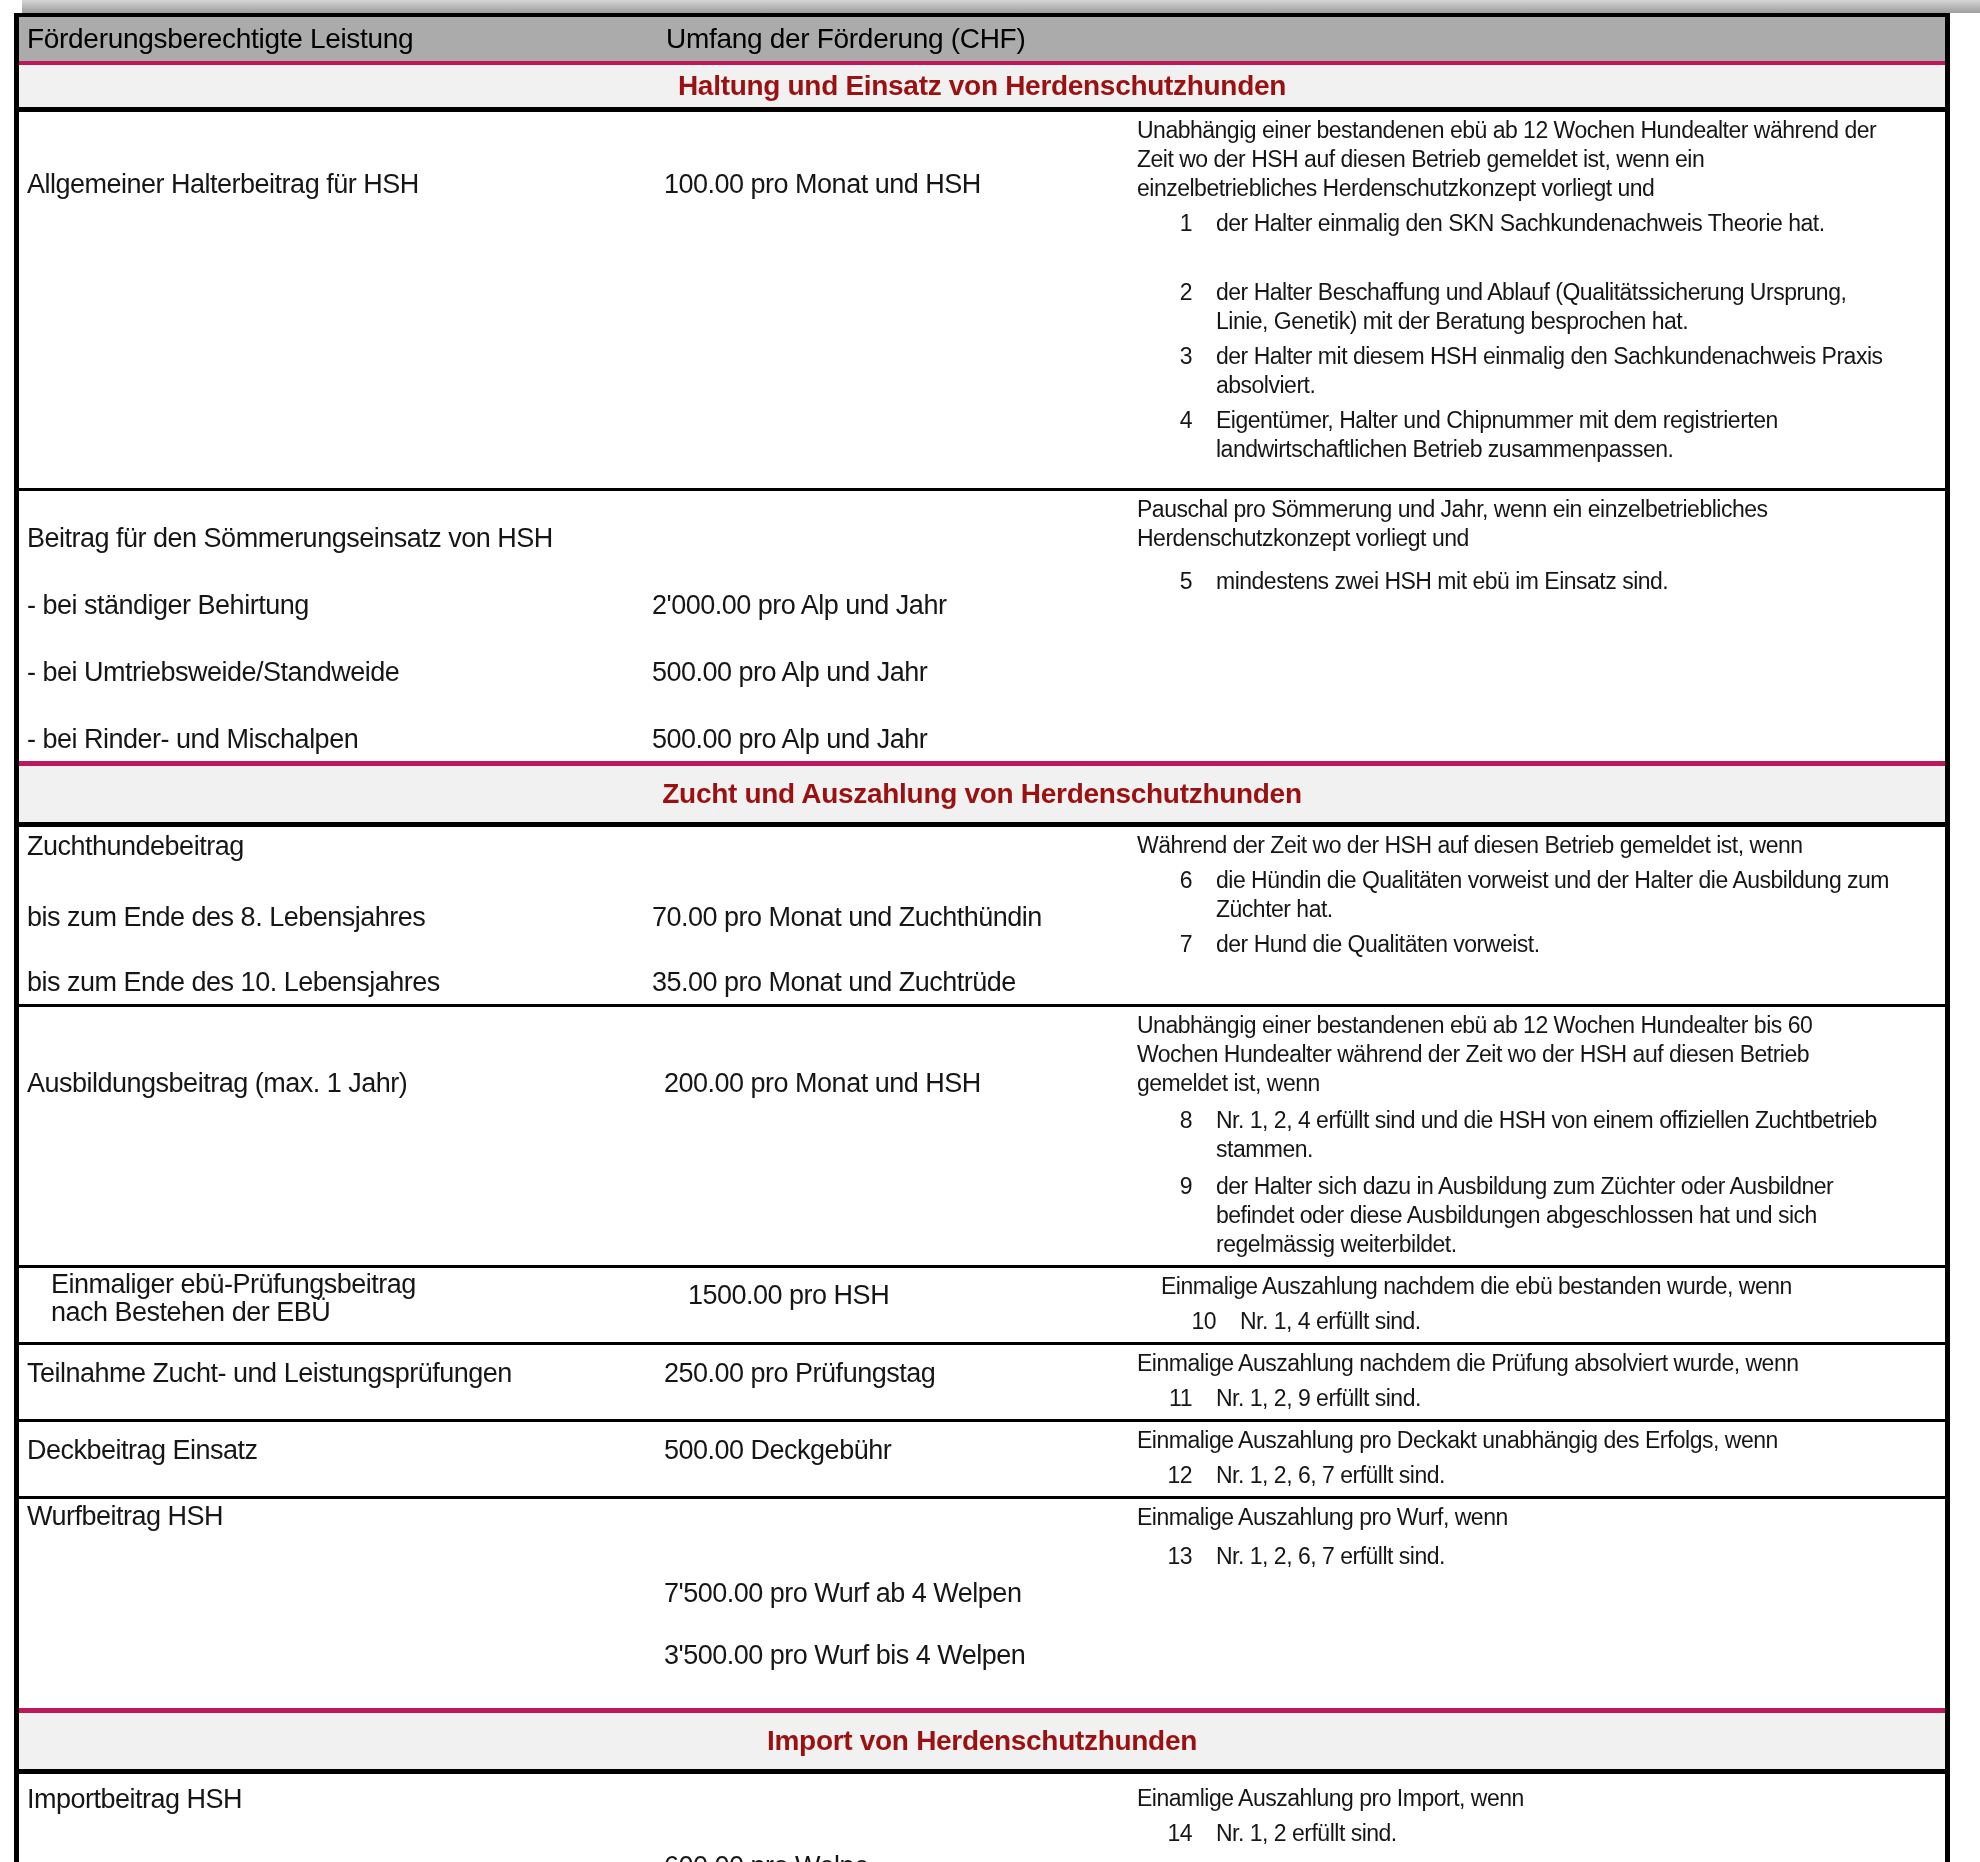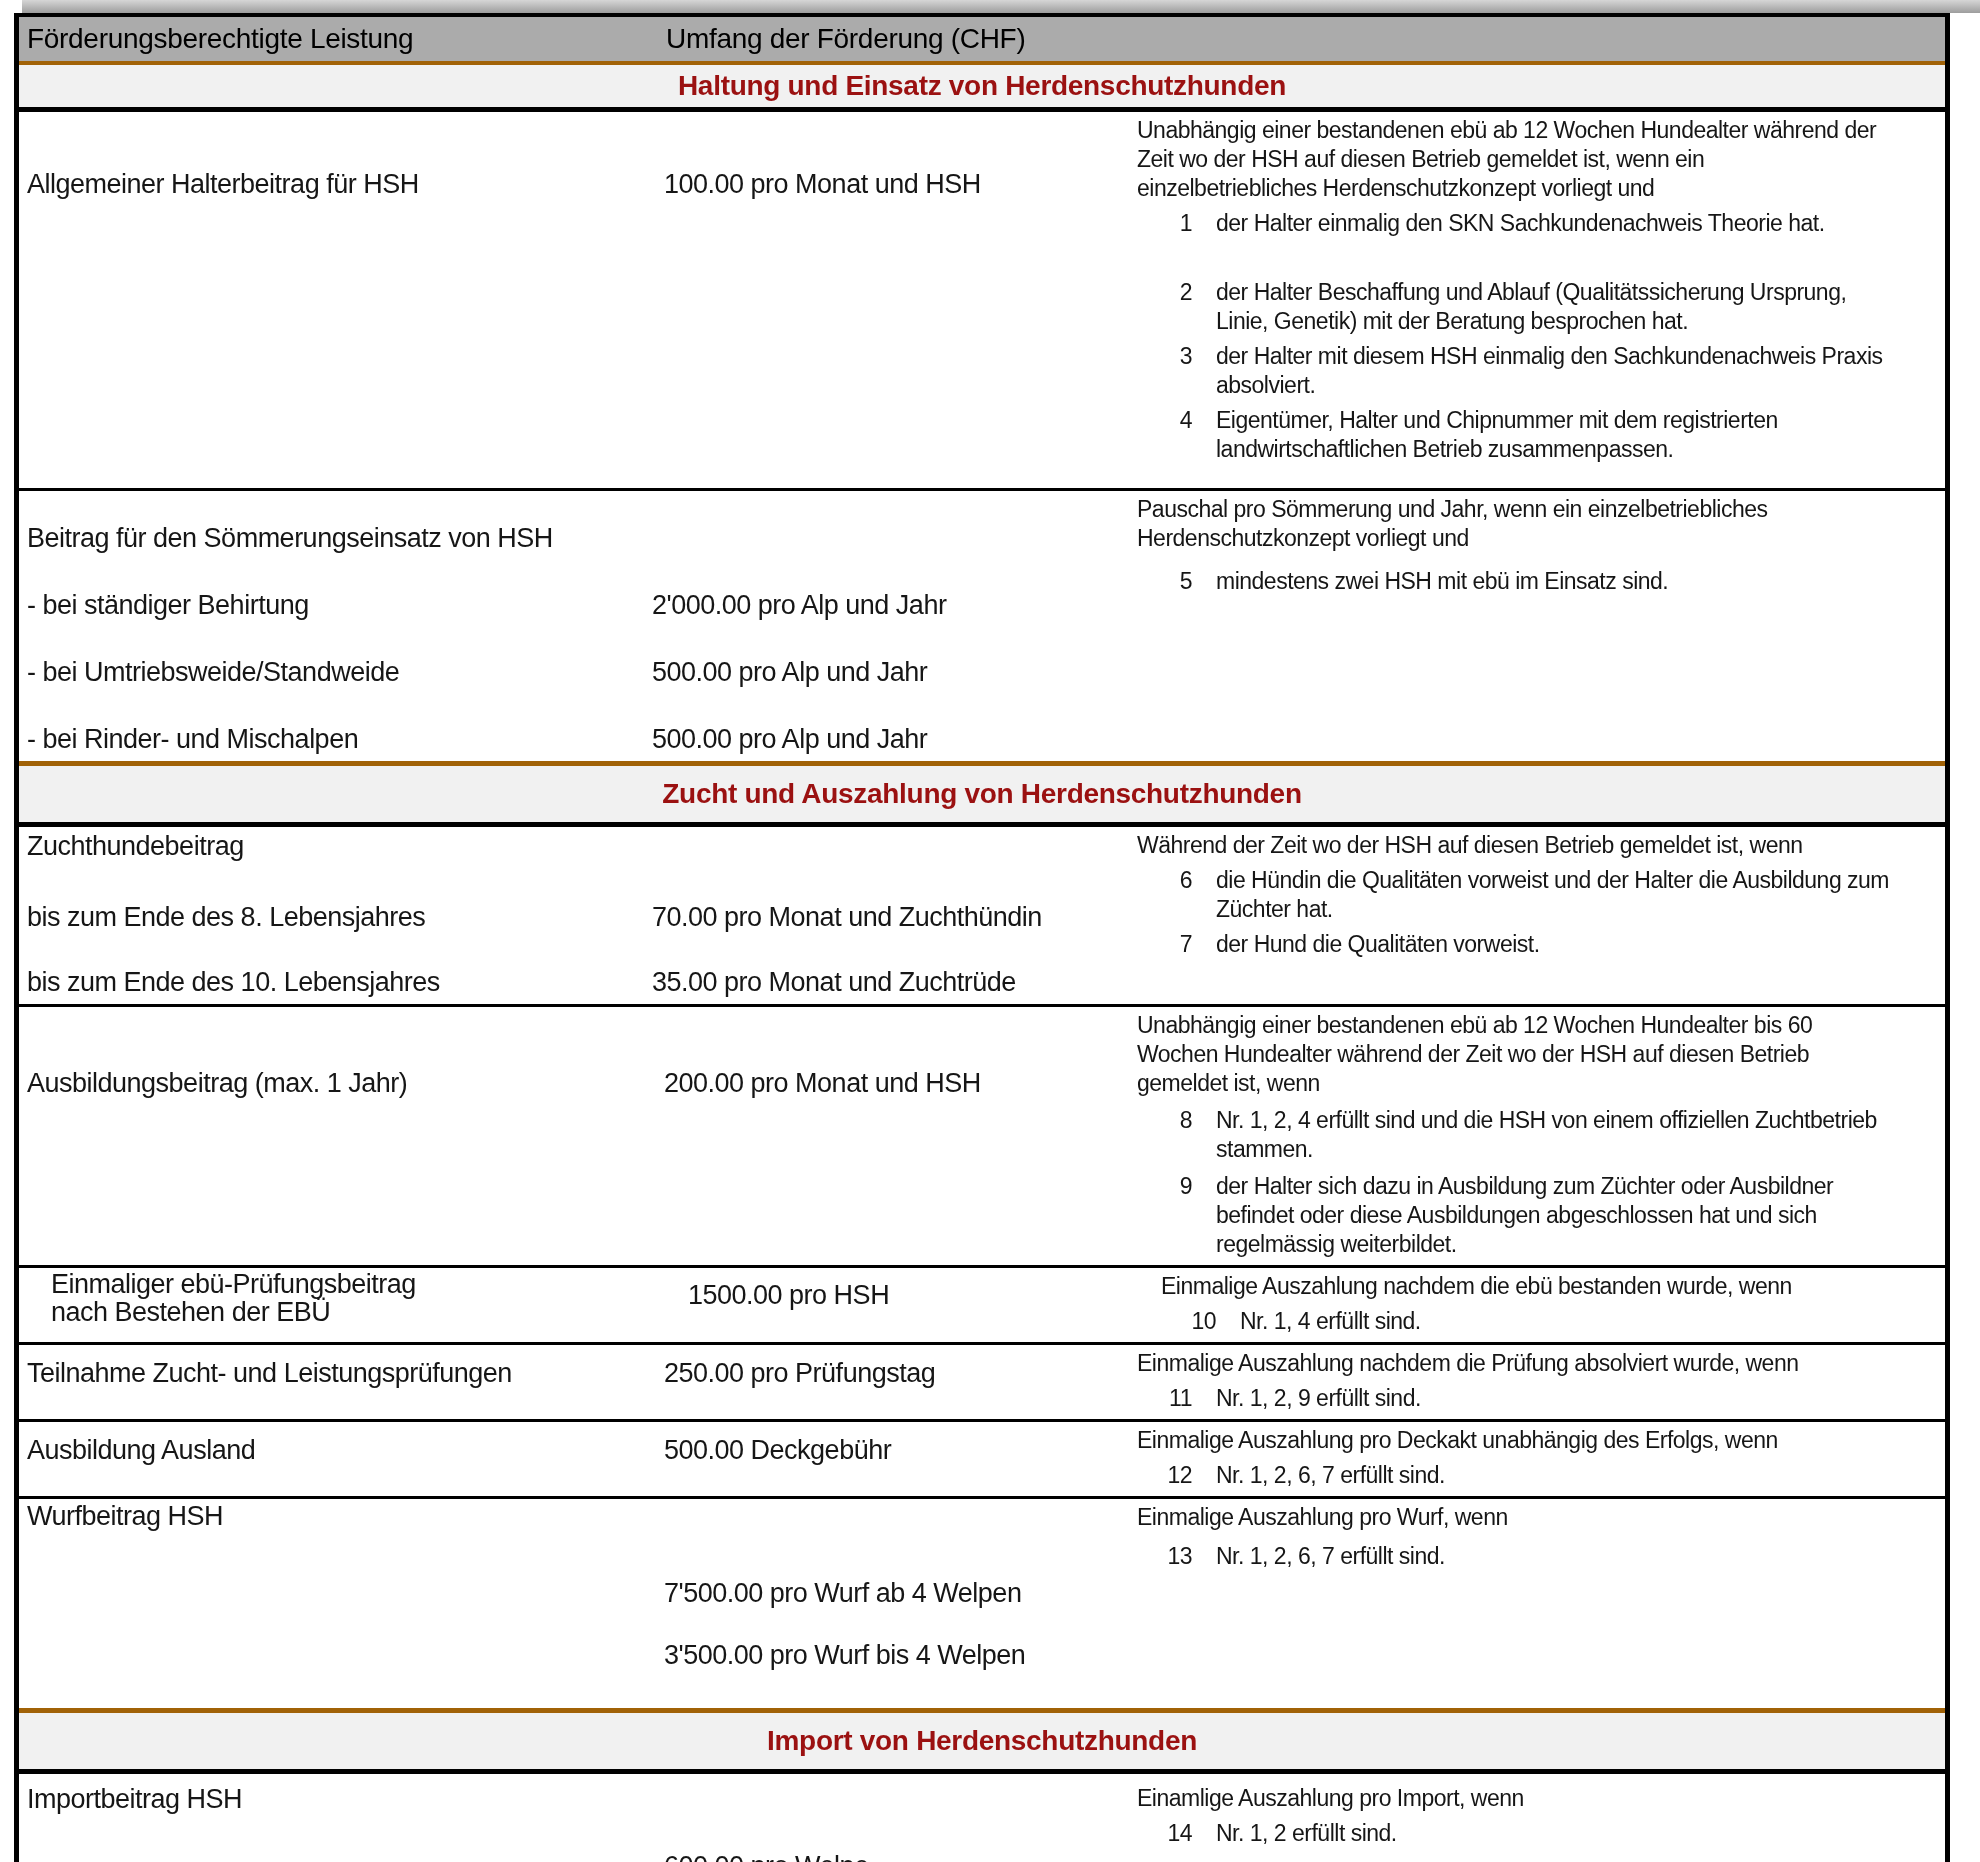--- a/index.html
+++ b/index.html
@@ -35,21 +35,21 @@
   .hdr > div { padding-left:8px; }
   .band {
     background:#f1f1f1;
     display:flex;
     align-items:center;
     justify-content:center;
     color:#9b1111;
     font-weight:bold;
     font-size:28px;
     letter-spacing:-0.3px;
-    border-top:4px solid #a16207;
+    border-top:4px solid #be185d;
   }
   .band.thick { border-top-width:5px; }
   .band-s1 { height:46px; }
   .band-s2, .band-s3, .band-s4 { height:61px; }
 
   .row {
     display:grid;
     grid-template-columns:639px 473px 1fr;
     border-top:3px solid #000;
   }
@@ -251,21 +251,21 @@
     <div class="c3">
       <div class="intro">Einmalige Auszahlung nachdem die Prüfung absolviert wurde, wenn</div>
       <div class="cond">
         <div class="num">11</div>
         <div class="txt">Nr. 1, 2, 9 erfüllt sind.</div>
       </div>
     </div>
   </div>
 
   <div class="row r-g">
-    <div class="c1">Ausbildung Ausland</div>
+    <div class="c1">Deckbeitrag Einsatz</div>
     <div class="c2">500.00 Deckgebühr</div>
     <div class="c3">
       <div class="intro">Einmalige Auszahlung pro Deckakt unabhängig des Erfolgs, wenn</div>
       <div class="cond">
         <div class="num">12</div>
         <div class="txt">Nr. 1, 2, 6, 7 erfüllt sind.</div>
       </div>
     </div>
   </div>
 

